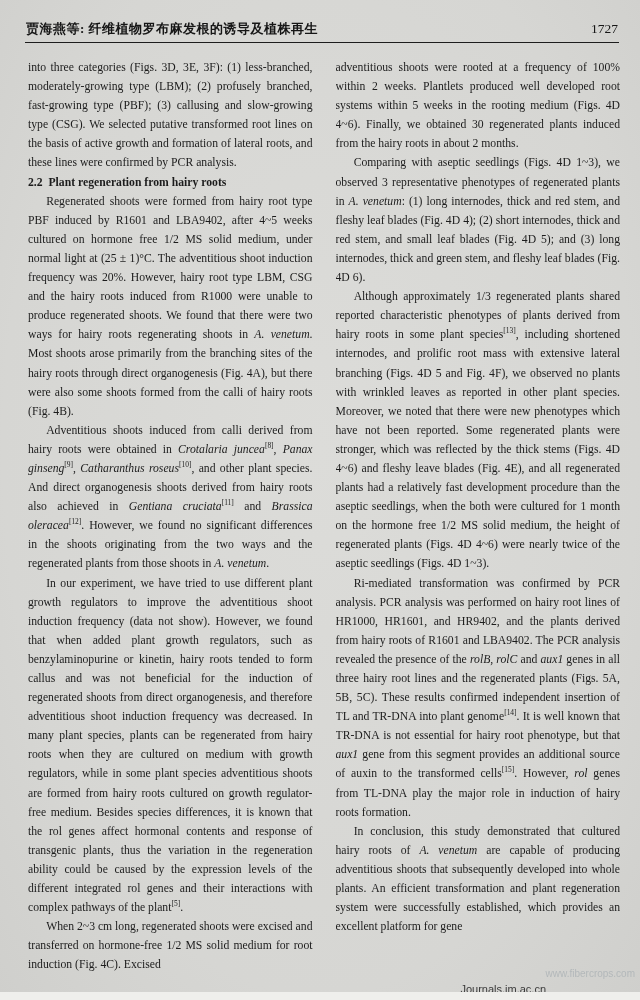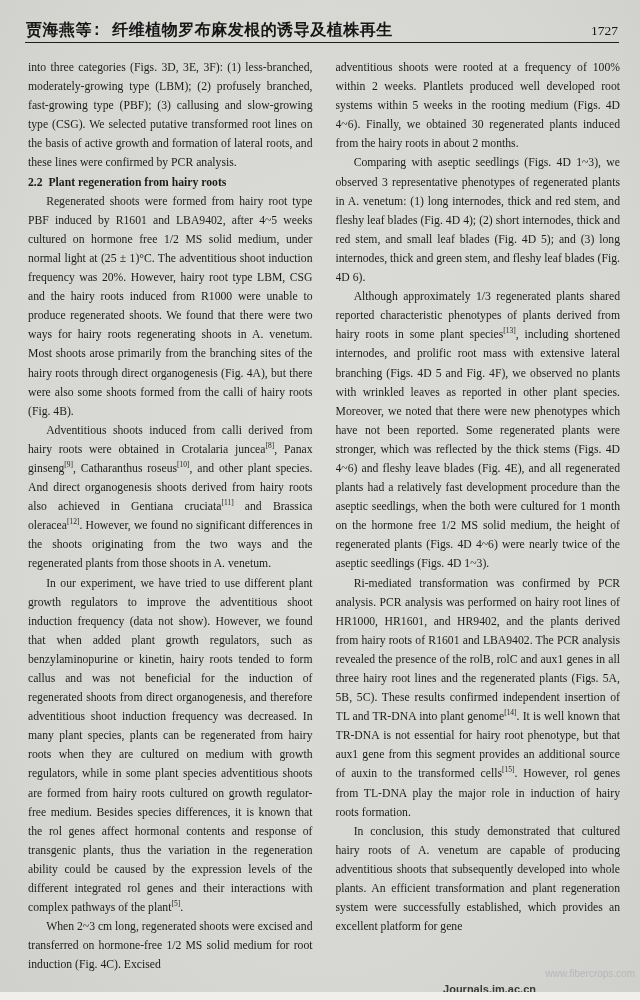--- a/index.html
+++ b/index.html
@@ -1,36 +1,36 @@
 <!DOCTYPE html>
 <html><head>
 <meta charset="utf-8">
 <style>
   html,body{margin:0;padding:0;}
   body{width:640px;height:1000px;background:#cfcfcd;font-family:"Liberation Serif","DejaVu Serif",serif;}
   .page{position:relative;width:640px;height:1000px;overflow:hidden;
         background:radial-gradient(ellipse at 50% 45%, #dcdcd9 0%, #d6d6d3 70%, #cfcfcc 100%);
         color:#1e1e1e;}
   .header{position:absolute;top:20px;left:26px;right:22px;display:flex;justify-content:space-between;align-items:baseline;}
-  .running-title{font-family:Liberation Mono, monospace;font-weight:bold;font-size:16px;letter-spacing:0.5px;color:#161616;}
+  .running-title{font-family:Liberation Serif, serif;font-weight:bold;font-size:13px;letter-spacing:0.5px;color:#161616;}
   .page-number{font-size:13.5px;color:#161616;}
   .header-rule{position:absolute;top:42px;left:25px;right:21px;border-top:1.8px solid #1d1d1d;}
   .columns{position:absolute;top:58px;left:28px;width:592px;height:930px;display:flex;gap:23px;overflow:hidden;}
   .col{flex:1 1 0;text-align:justify;font-size:11.7px;line-height:19.1px;color:#1c1c1c;overflow:hidden;}
   .col .para{text-indent:1.55em;margin:0;}
   .col .parafirst{text-indent:0;margin:0;}
   .col .h{font-weight:bold;text-indent:0;margin:0;}
   .col .hmajor{font-weight:bold;text-indent:0;margin:13px 0 9px 0;font-size:12.8px;}
-  .it{}
+  .it{font-style:italic;}
   .ref{font-size:0.64em;vertical-align:super;line-height:0;}
   .wm-cn{position:absolute;top:951px;right:2px;color:#9aa0a3;opacity:0.55;font-size:17px;
          font-family:"Liberation Sans","DejaVu Sans",sans-serif;letter-spacing:3px;z-index:3;}
   .wm-url{position:absolute;top:968px;right:5px;color:#b3b8ba;font-size:10px;z-index:3;
           font-family:"Liberation Sans","DejaVu Sans",sans-serif;}
-  .wm-footer{position:absolute;top:983px;right:104px;color:#3a3a3a;font-size:11px;font-weight:bold;z-index:1;
+  .wm-footer{position:absolute;top:983px;right:94px;color:#3a3a3a;font-size:11px;font-weight:normal;z-index:1;
              font-family:"Liberation Sans","DejaVu Sans",sans-serif;}
   .bottom-strip{position:absolute;bottom:0;left:0;right:0;height:8px;background:#efefec;z-index:2;}
 </style>
 </head>
 <body>
 
 <div class="page">
   <div class="header">
     <span class="running-title">贾海燕等: 纤维植物罗布麻发根的诱导及植株再生</span>
     <span class="page-number">1727</span>

